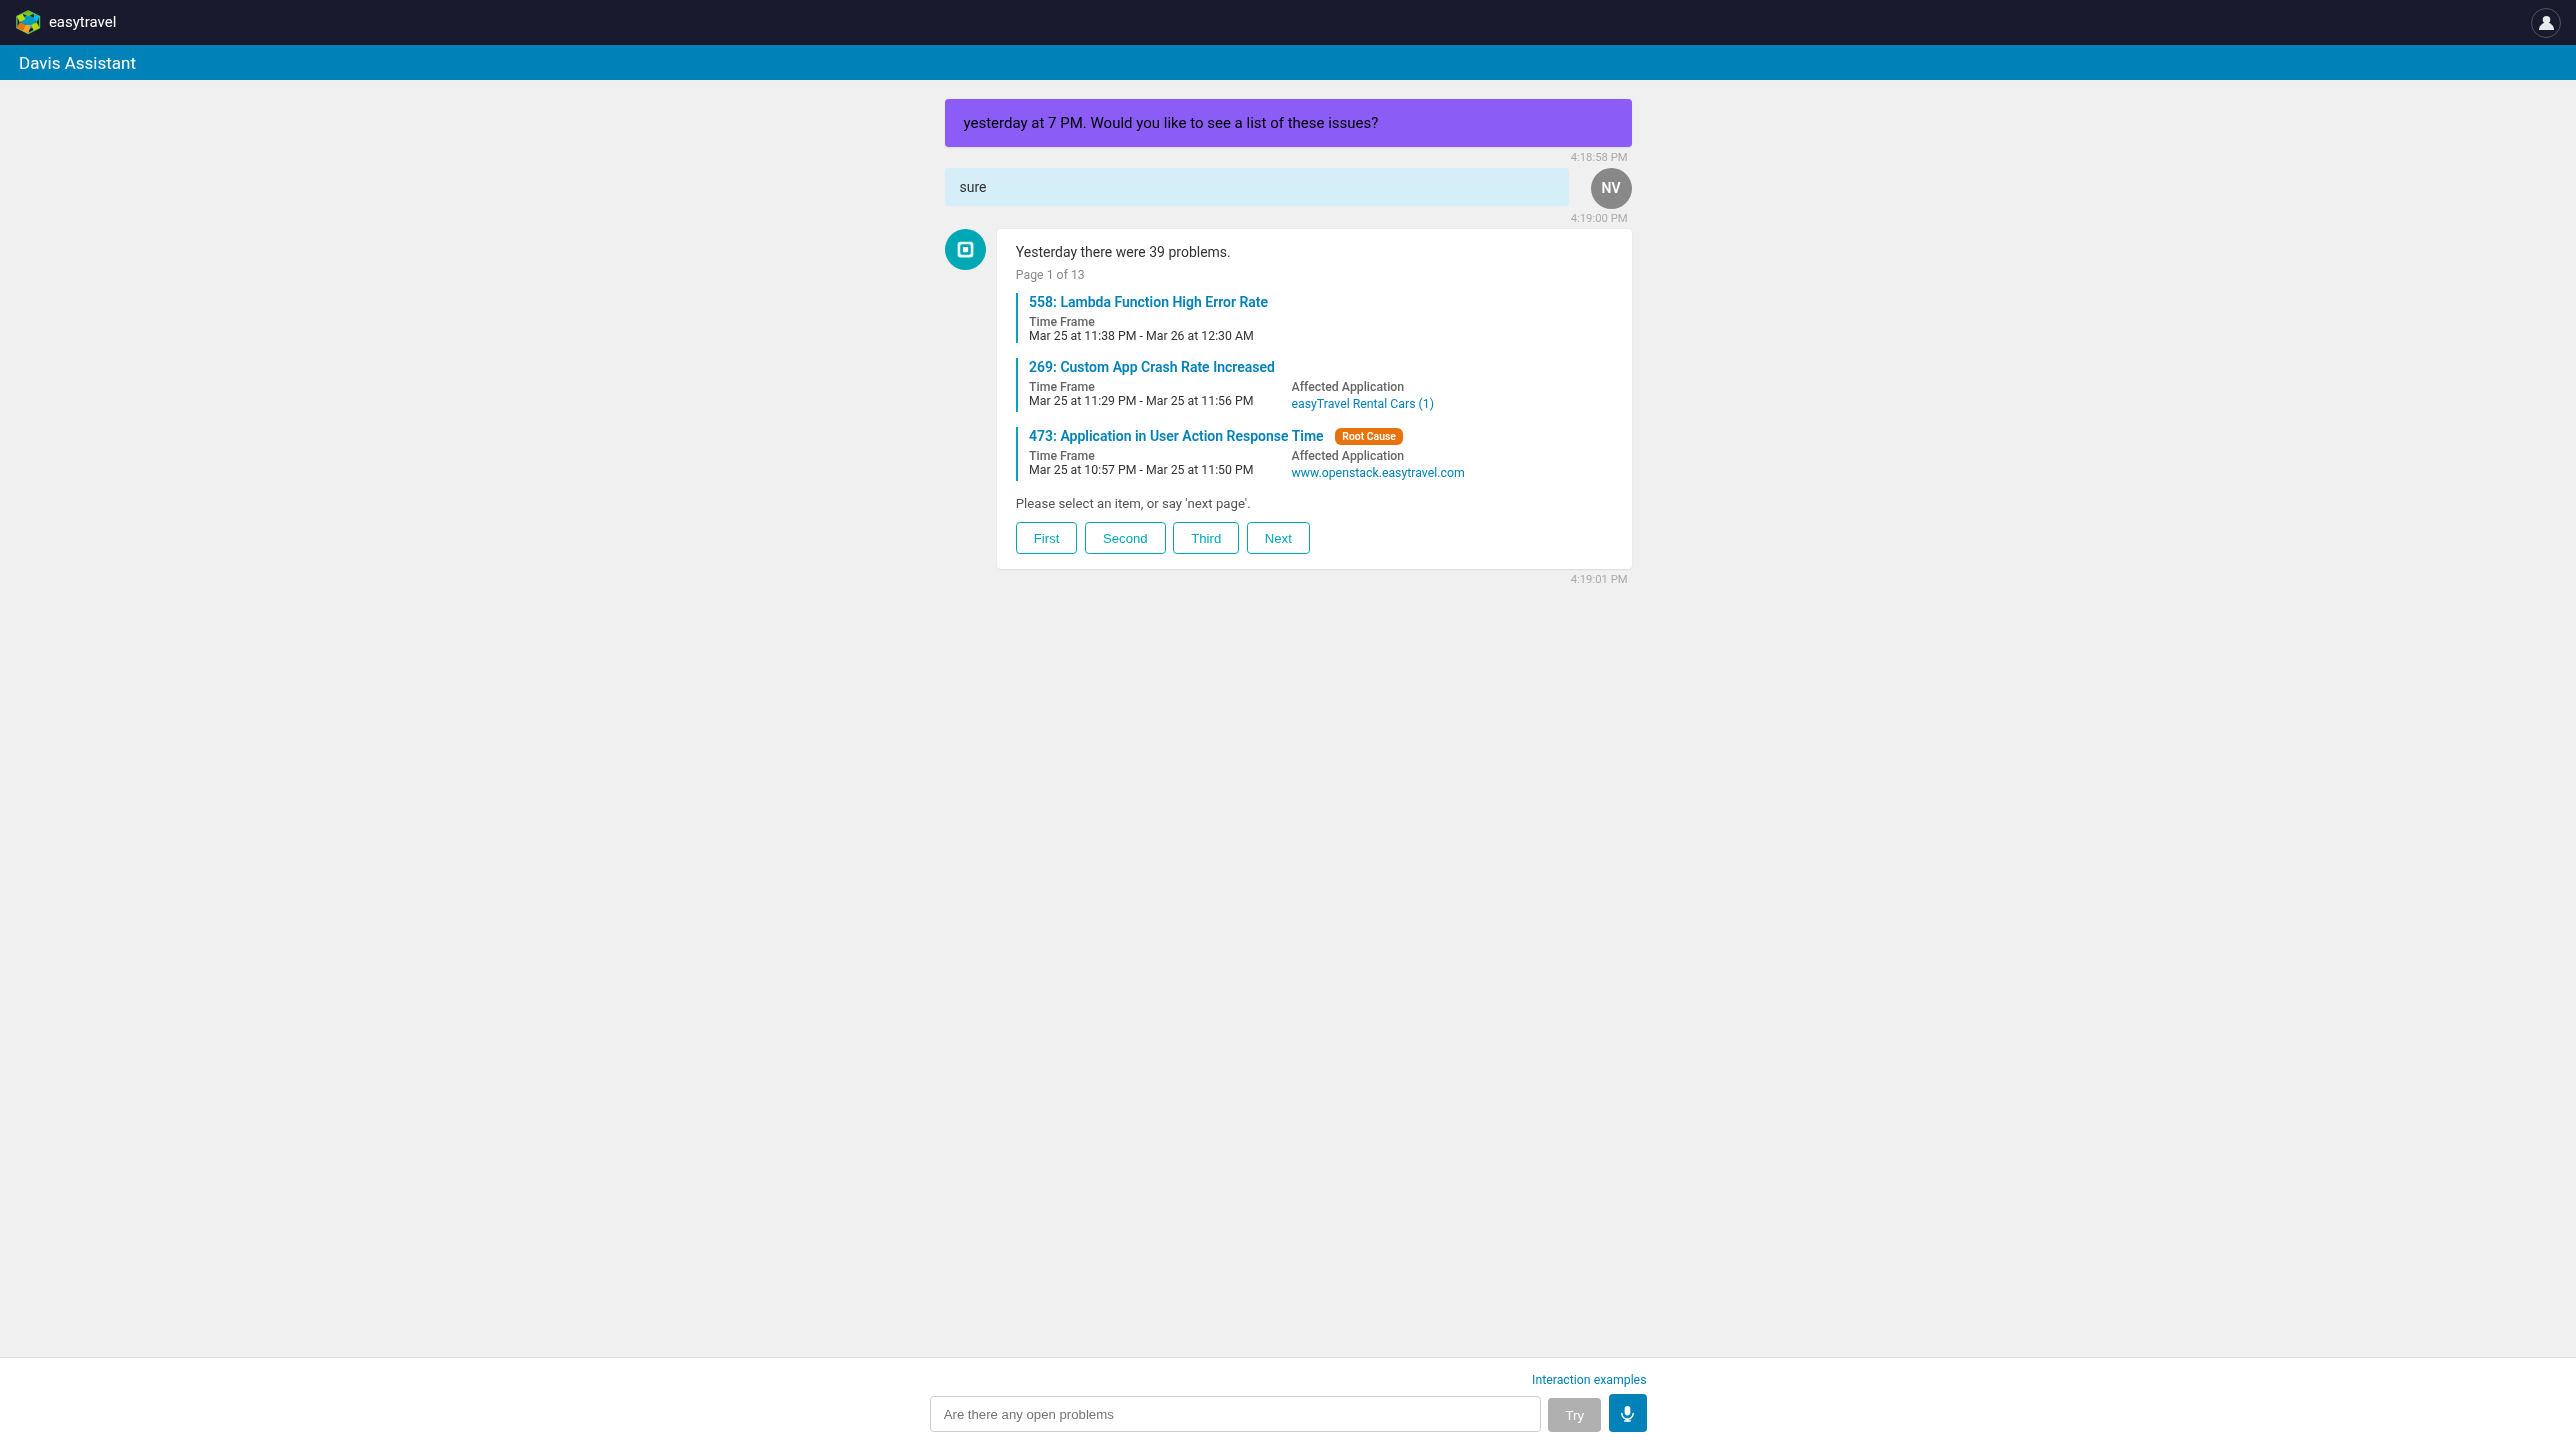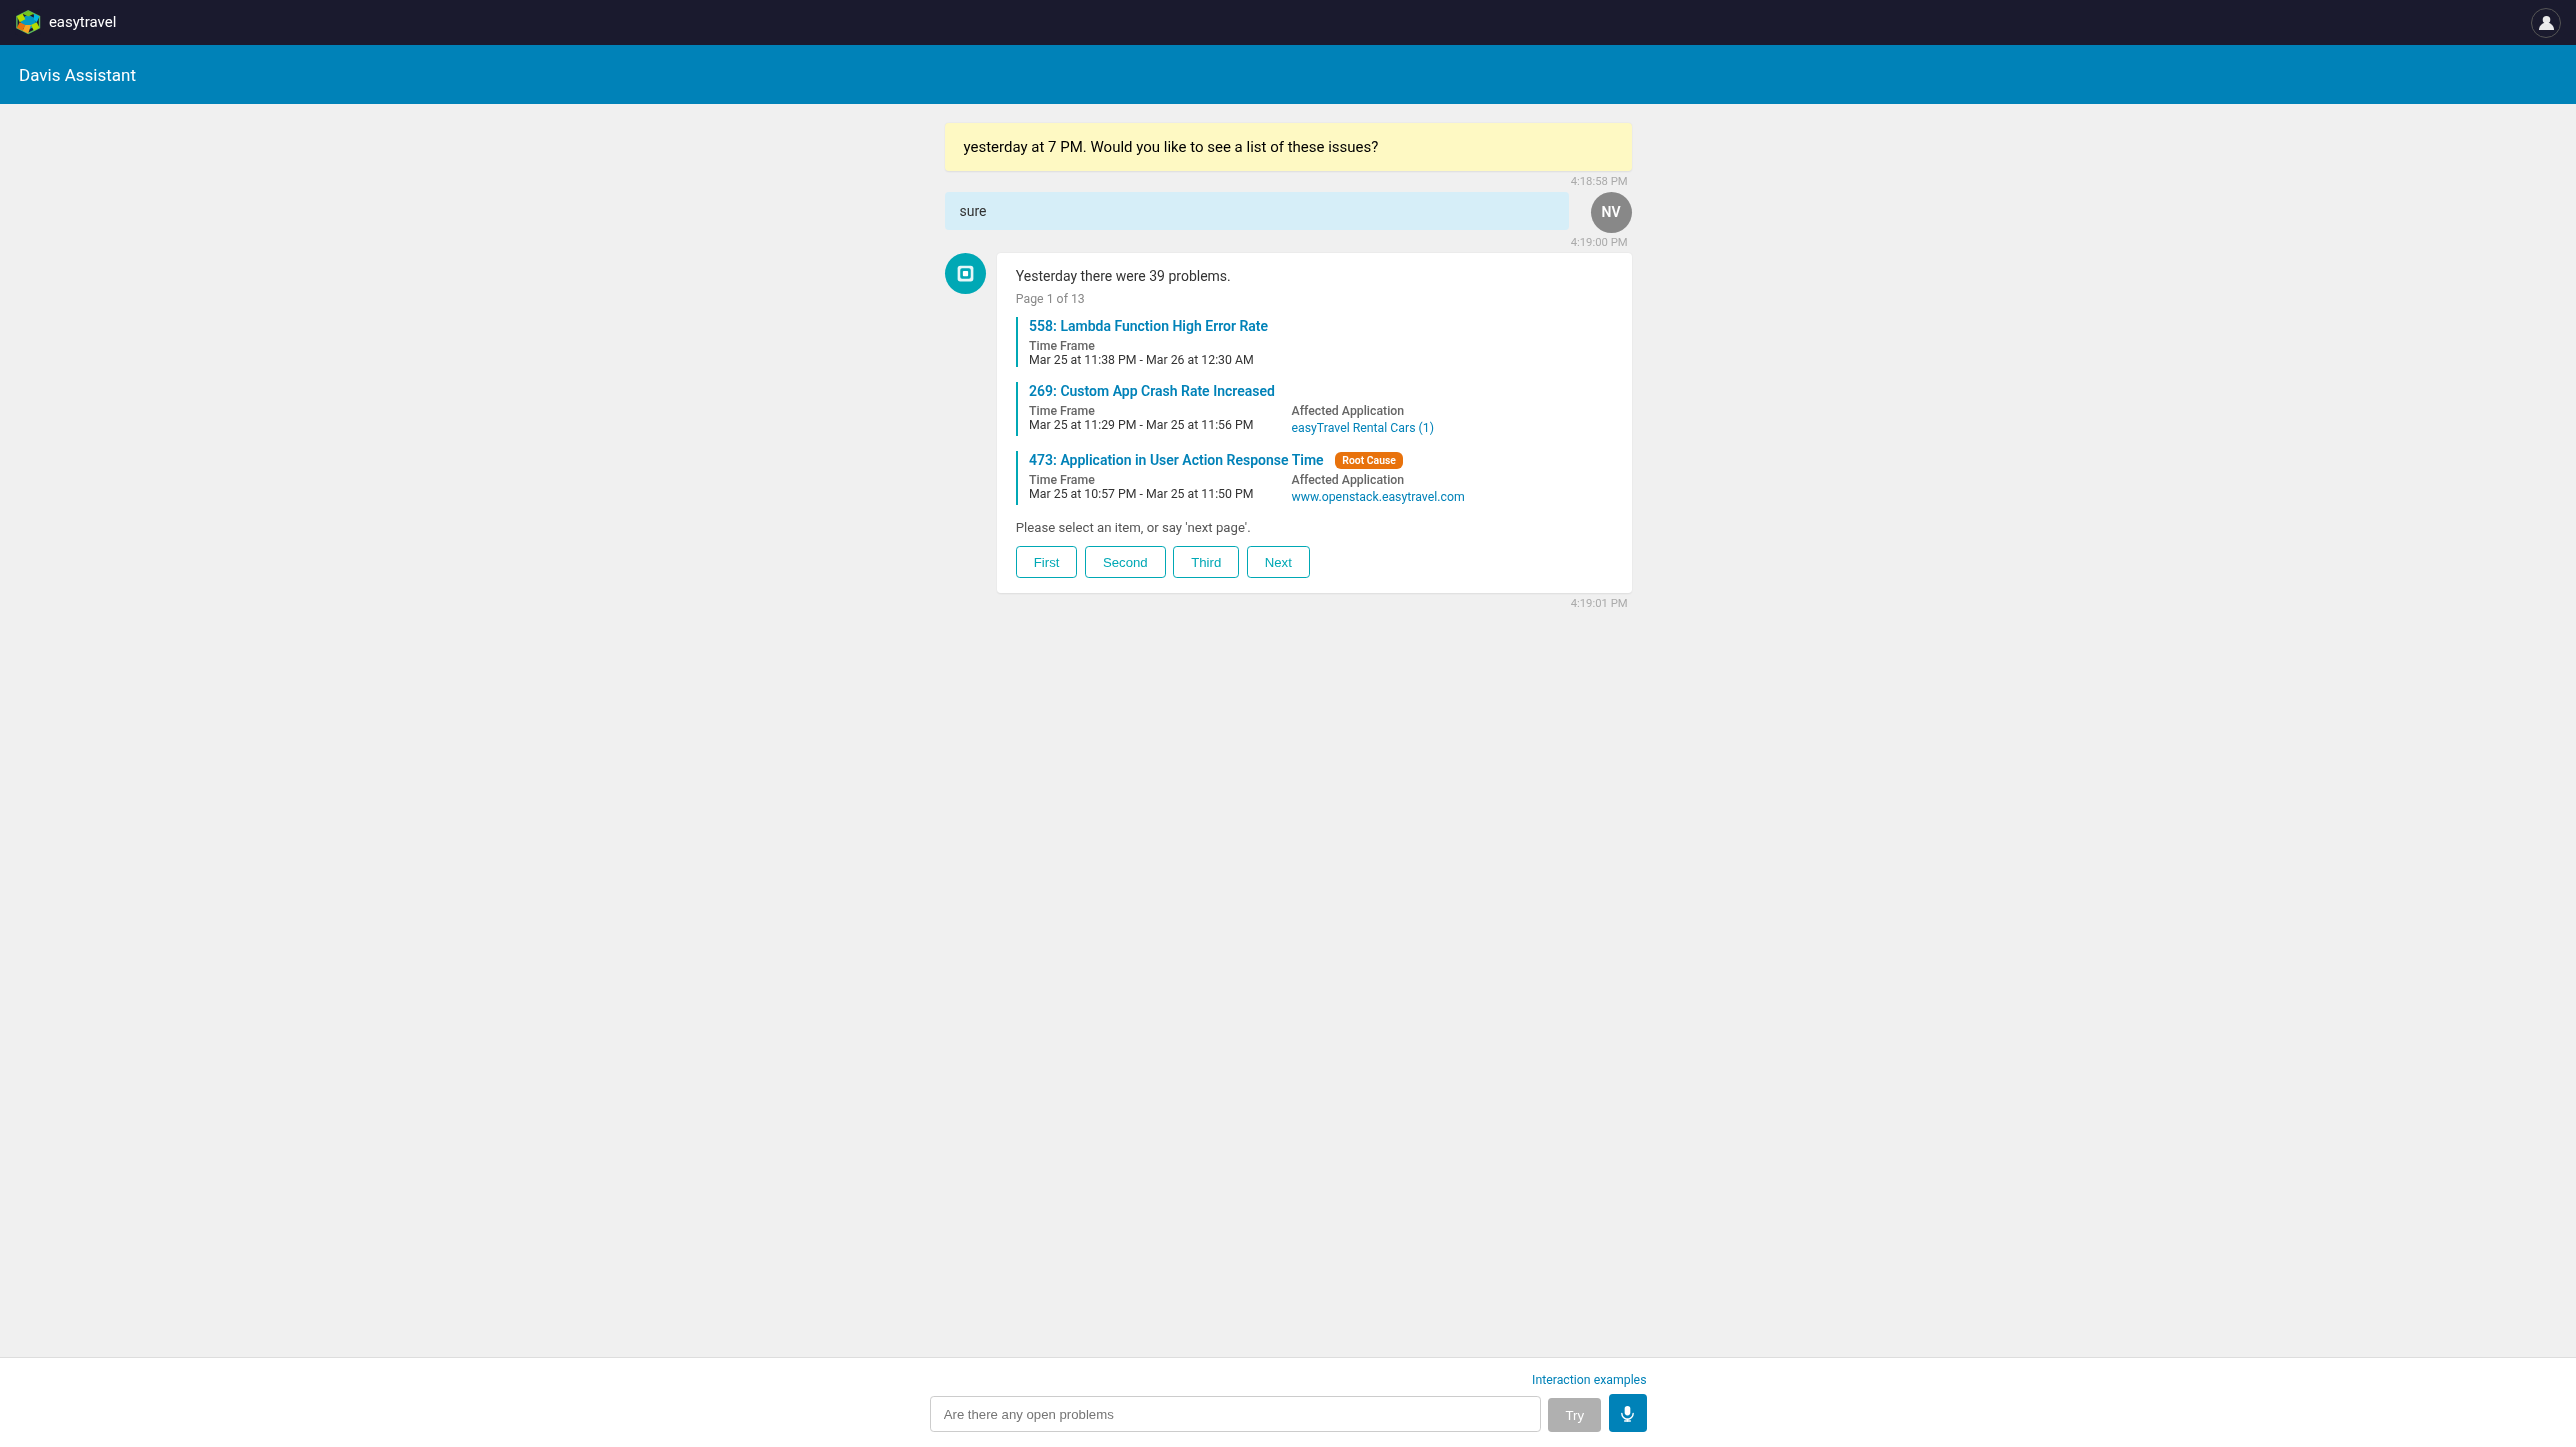--- a/index.html
+++ b/index.html
@@ -39,21 +39,21 @@
       display: flex;
       align-items: center;
       justify-content: center;
       color: white;
       font-size: 13.2px;
     }
 
     
     .page-header {
       background: #0082b8;
-      height: 59px;
+      height: 35px;
       display: flex;
       align-items: center;
       padding: 0 19px;
       flex-shrink: 0;
     }
     .page-header-title {
       color: white;
       font-size: 17px;
       font-weight: 400;
     }
@@ -71,21 +71,21 @@
 
     .message-wrapper {
       width: 100%;
       max-width: 717px;
       padding: 0 15px;
       margin-bottom: 3.8px;
     }
 
     
     .bot-message {
-      background: #fef9c3;
+      background: #8b5cf6;
       border-radius: 3.8px;
       padding: 15px 19px;
       margin-bottom: 3.8px;
       box-shadow: 0 0.9px 1.9px rgba(0,0,0,0.08);
     }
 
     
     .user-message-row {
       display: flex;
       align-items: flex-start;

